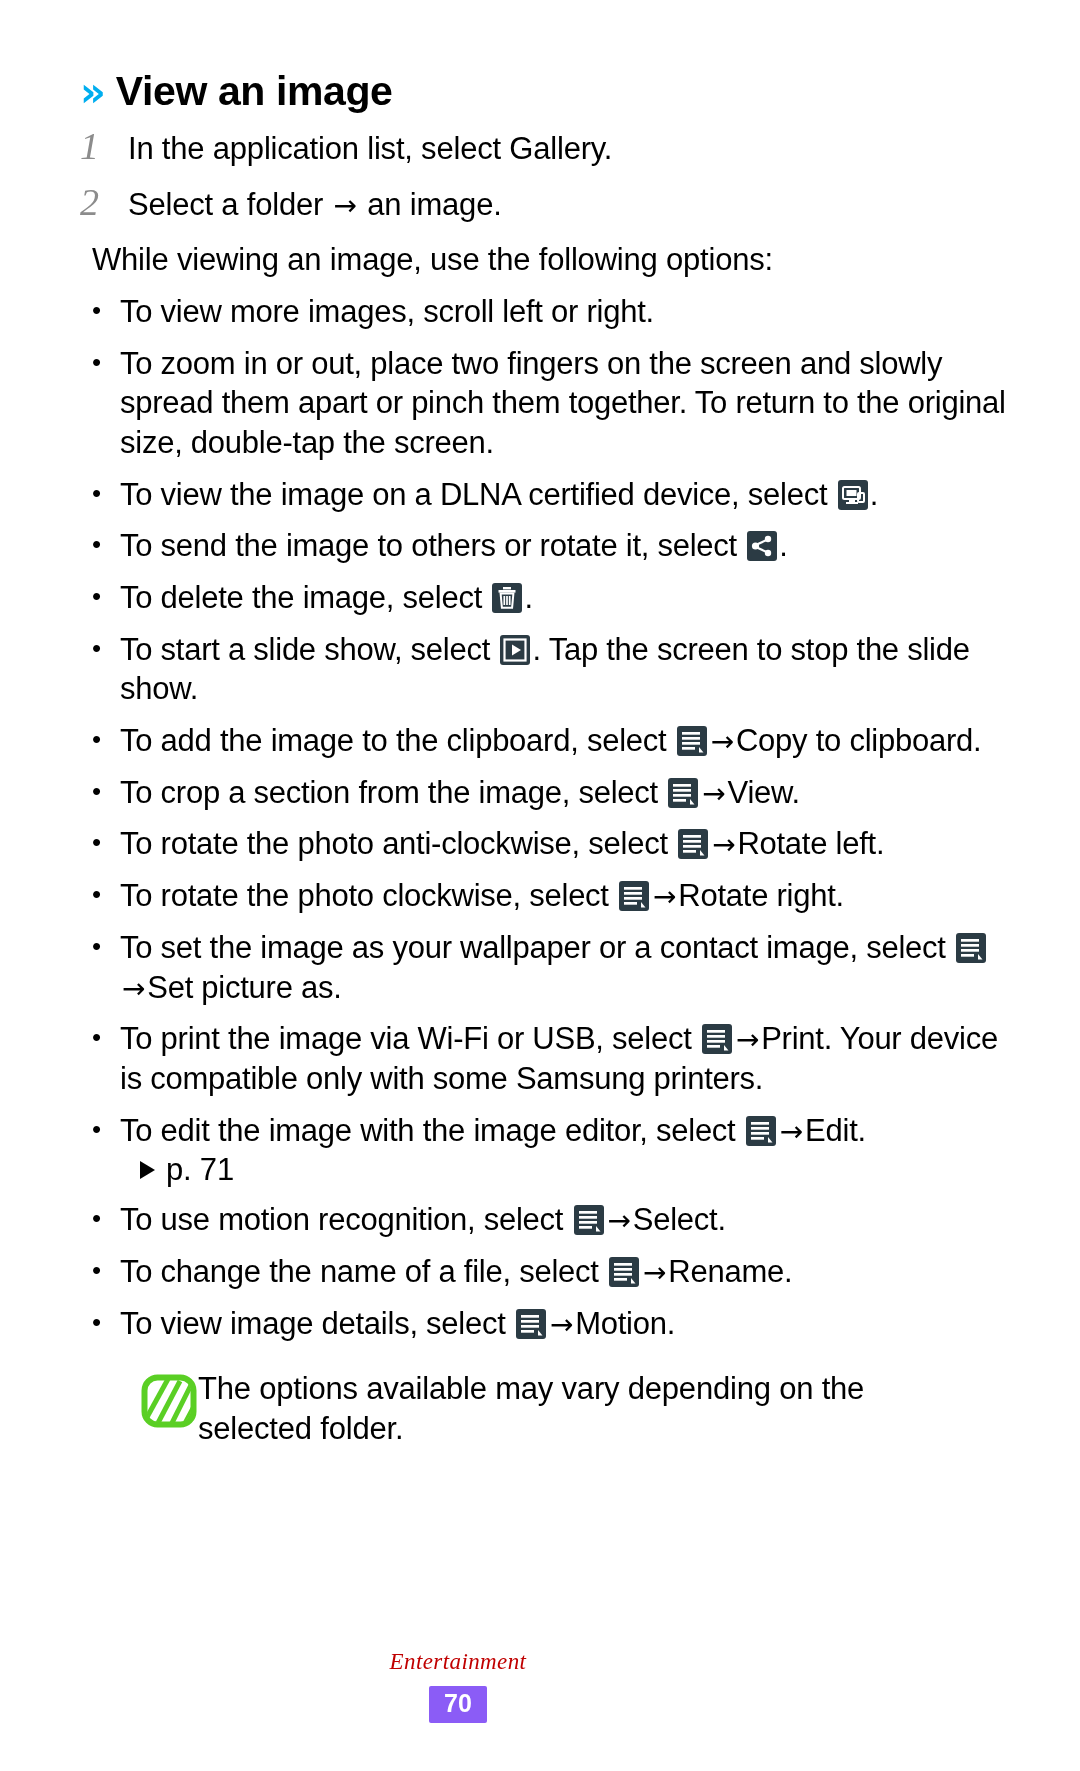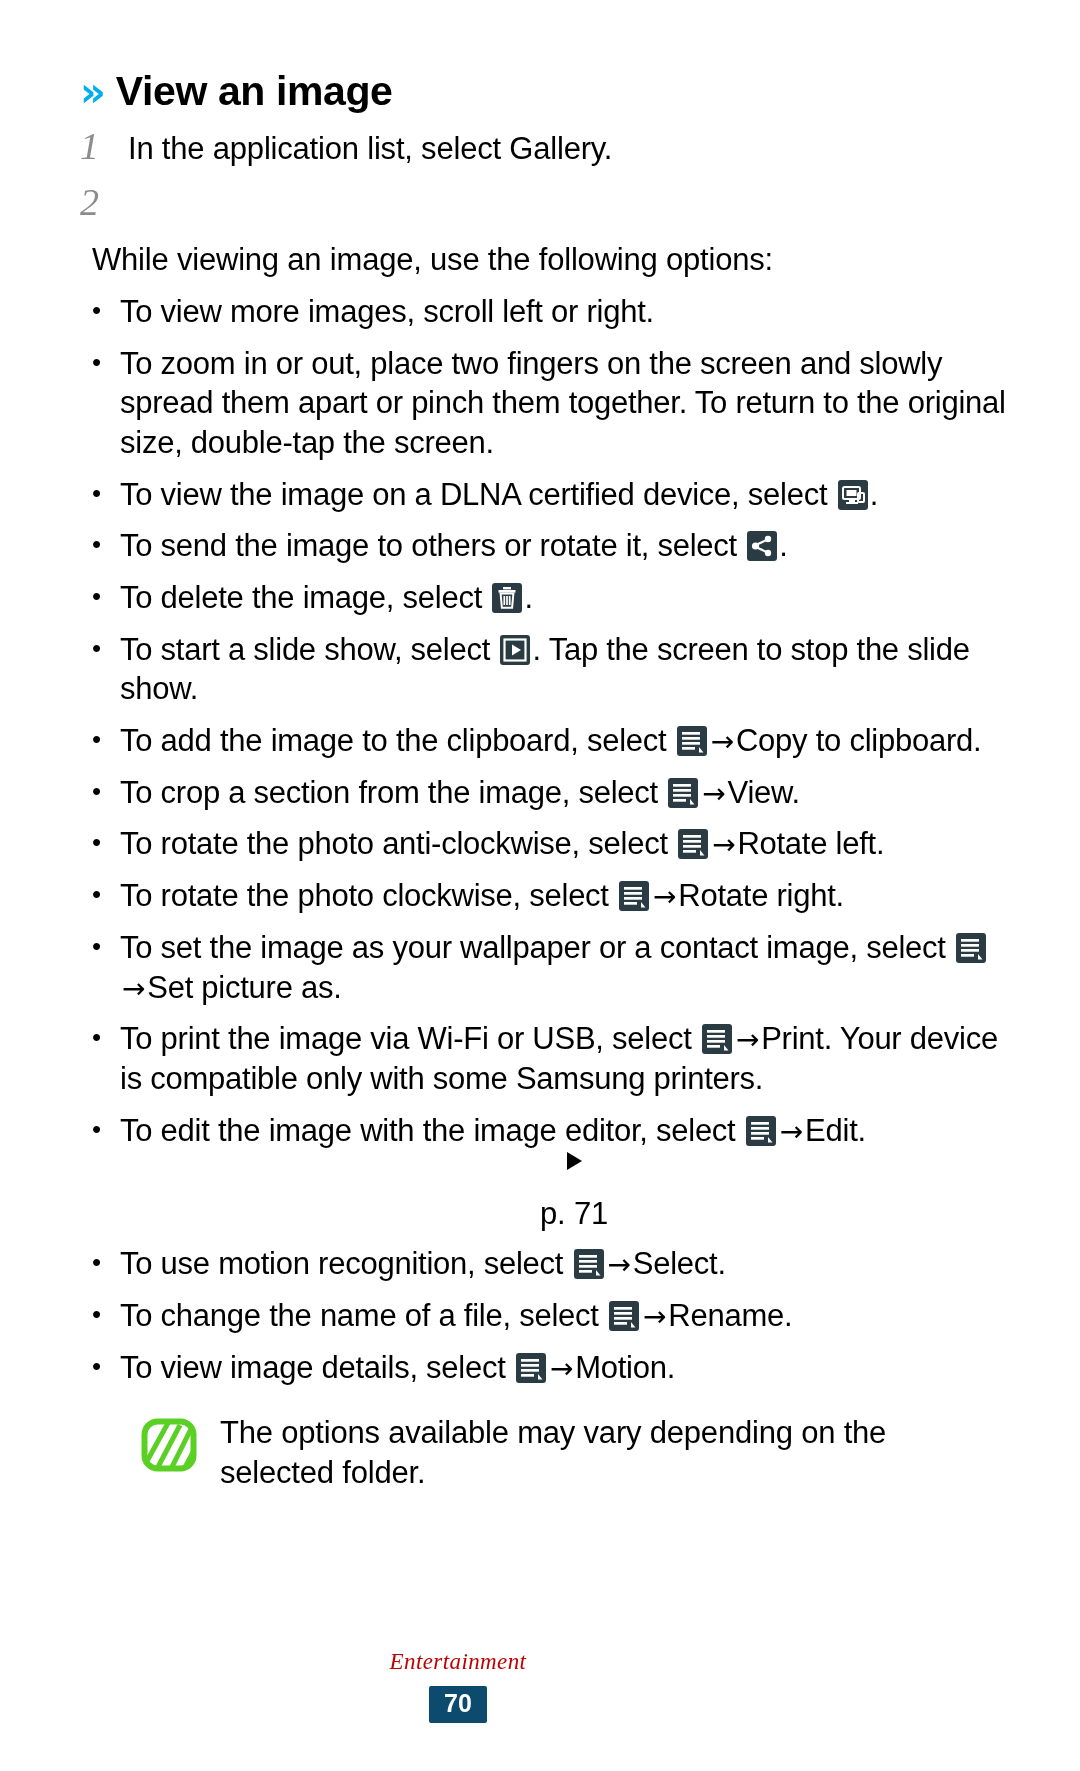--- a/index.html
+++ b/index.html
@@ -117,38 +117,36 @@
     margin: 0 2px;
   }
   .ic svg { display: block; width: 30px; height: 30px; }
 
   
   .pref {
     font-size: 31px;
     margin: 2px 0 0 68px;
     display: flex;
     align-items: center;
-    gap: 26px;
+    gap: 11px;
     letter-spacing: -0.2px;
-    flex-direction: column;
   }
   .ptri {
     display: inline-block;
     width: 0; height: 0;
     border-left: 15px solid #000;
     border-top: 9px solid transparent;
     border-bottom: 9px solid transparent;
   }
 
   
   .note {
     display: flex;
     align-items: flex-start;
     margin: 26px 0 0 68px;
-    gap: 22px;
   }
   .note-ico {
     flex: 0 0 58px;
     width: 58px;
     height: 56px;
     margin-top: 4px;
   }
   .note-text {
     font-size: 31px;
     line-height: 1.28;
@@ -168,21 +166,21 @@
   .foot-title {
     font-family: "Liberation Serif", serif;
     font-style: italic;
     font-size: 23px;
     color: #c00000;
     letter-spacing: 0.4px;
   }
   .pagenum {
     display: inline-block;
     margin-top: 11px;
-    background: #0c4a6e;
+    background: #8b5cf6;
     color: #ffffff;
     font-size: 25px;
     font-weight: bold;
     padding: 3px 15px 5px 15px;
     border-radius: 2px;
     min-width: 56px;
   }
 </style>
 </head>
 <body>
@@ -194,20 +192,21 @@
     <span class="heading-text">View an image</span>
   </div>
 
   <div class="step">
     <span class="step-num">1</span>
     <span class="step-body"><span>In the application list, select </span><b>Gallery</b><span>.</span></span>
   </div>
 
   <div class="step">
     <span class="step-num">2</span>
+    <span class="step-body"><span>Select a folder </span><span class="arrow">→</span><span> an image.</span></span>
   </div>
 
   <div class="plain">While viewing an image, use the following options:</div>
 
   <div class="bullet">
     <span class="dot">•</span>
     <span class="btext">To view more images, scroll left or right.</span>
   </div>
 
   <div class="bullet">

